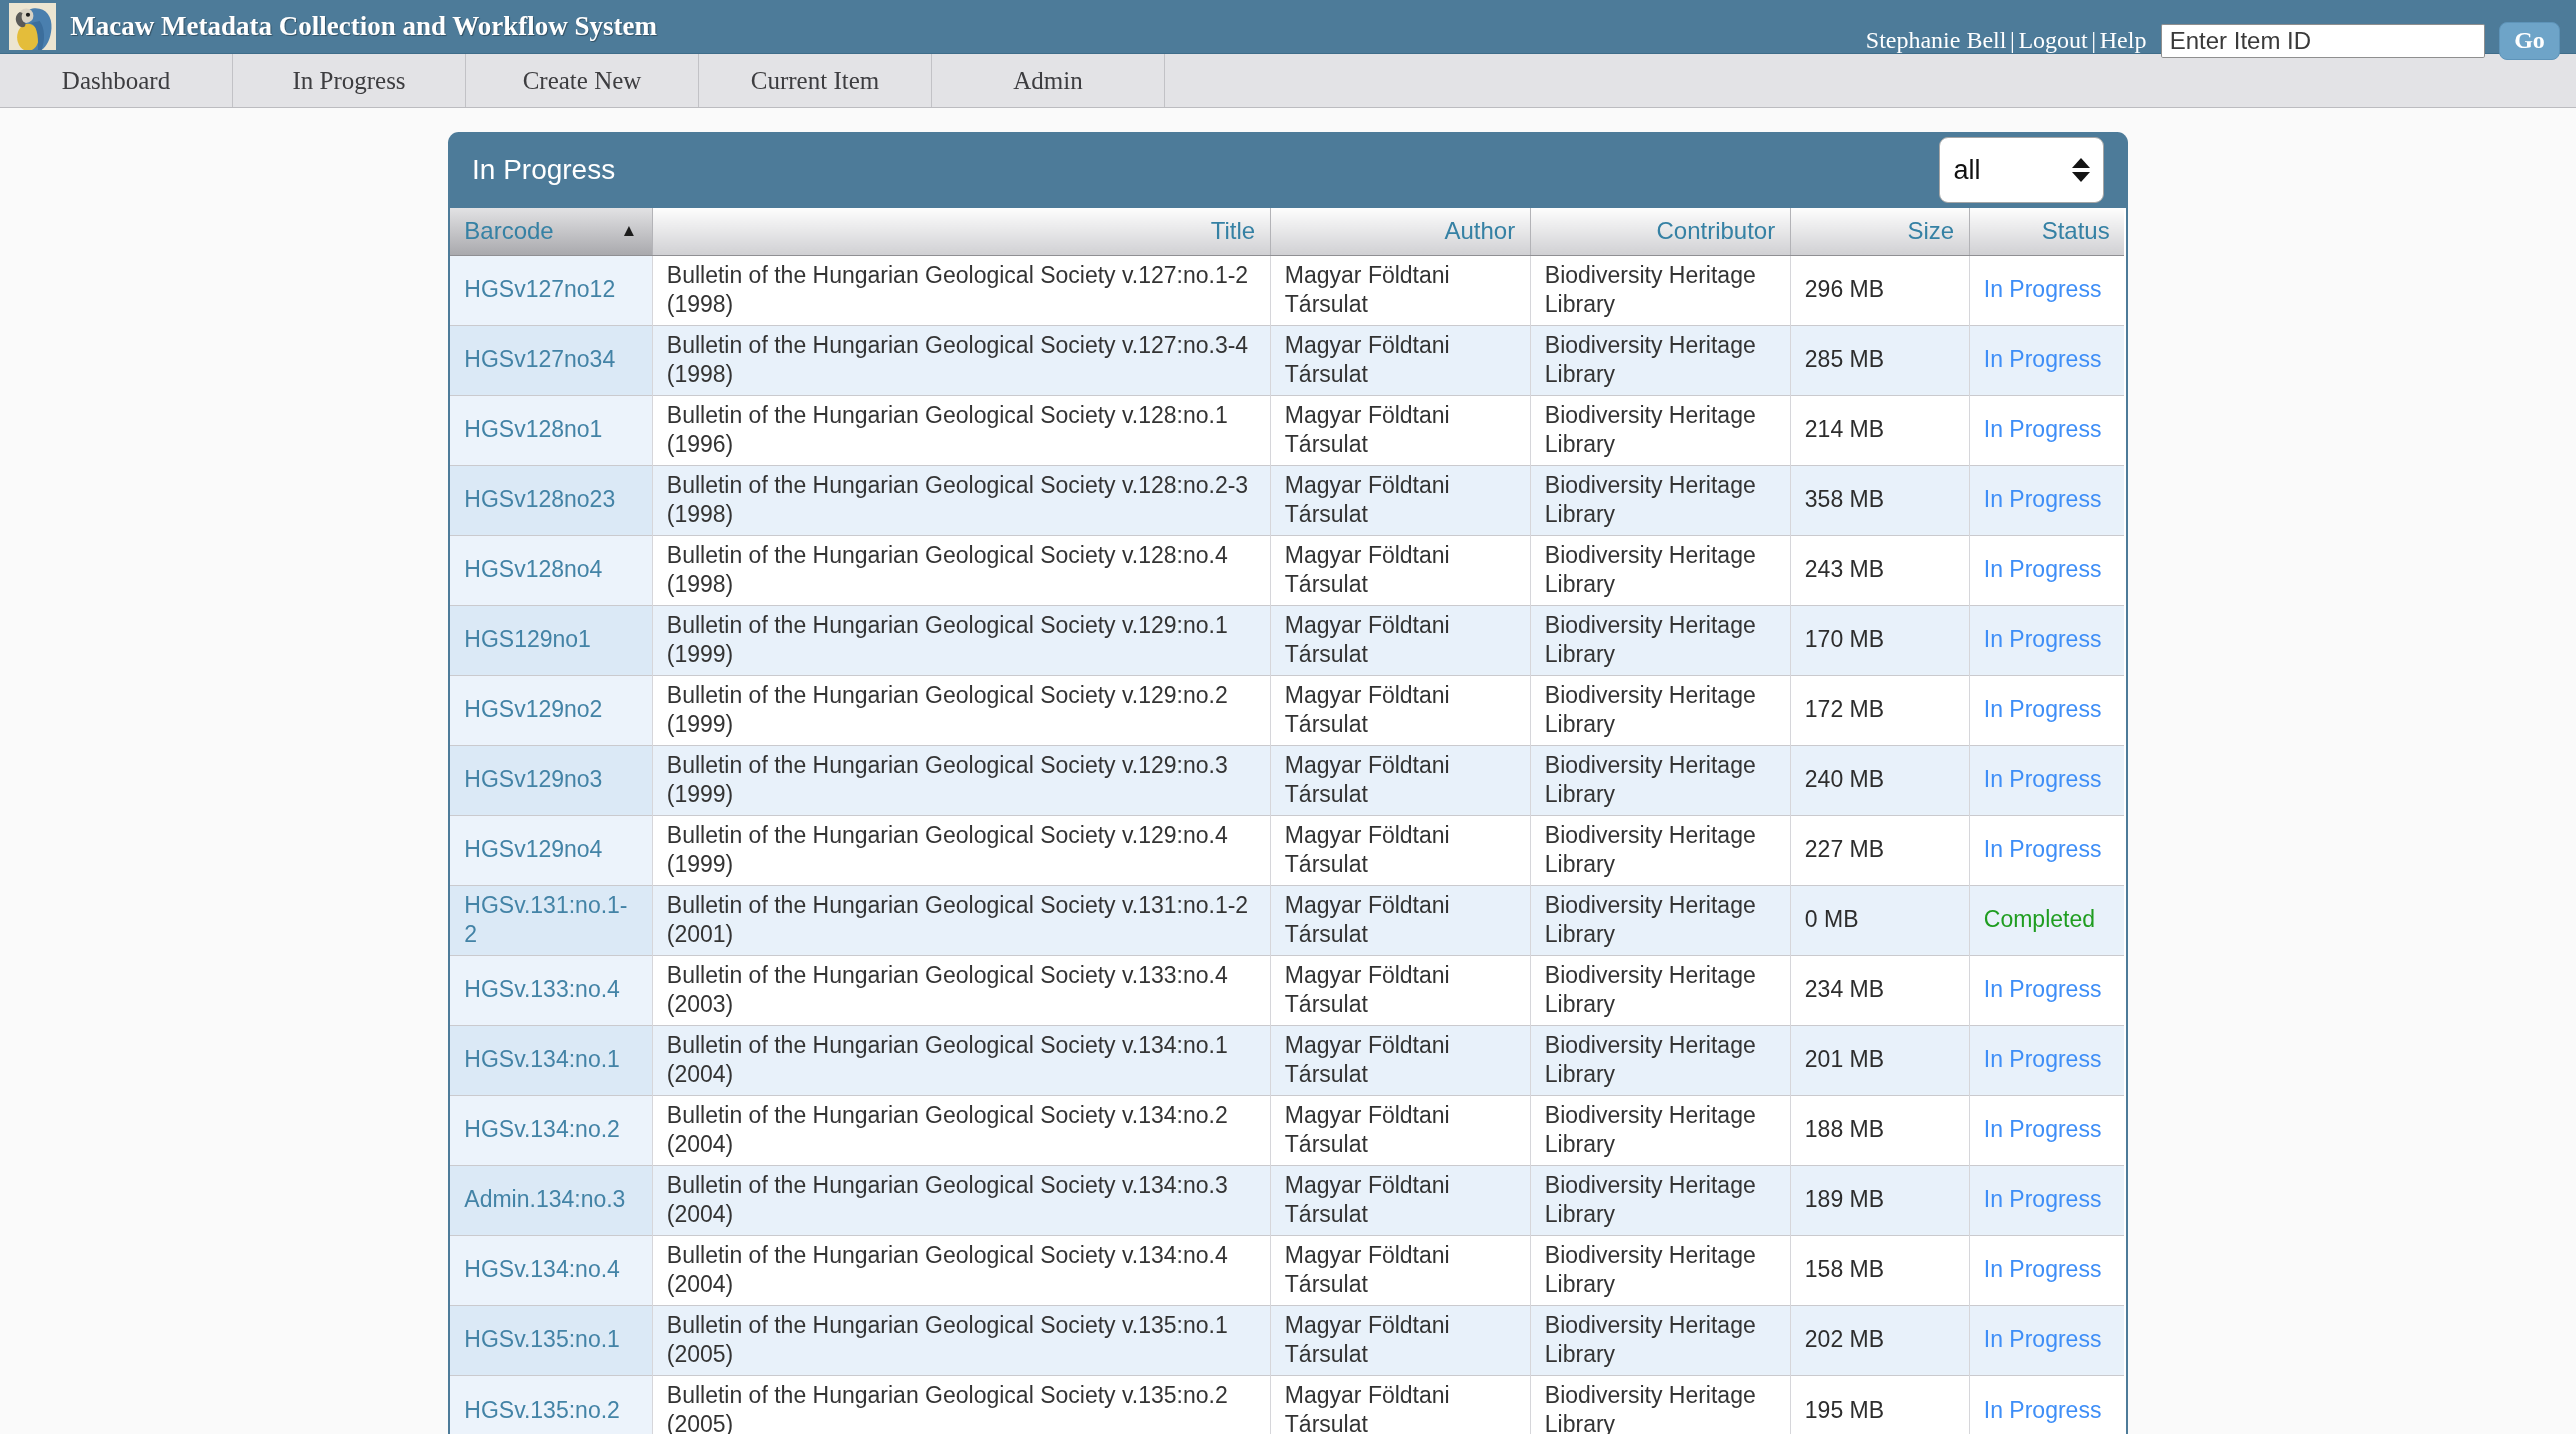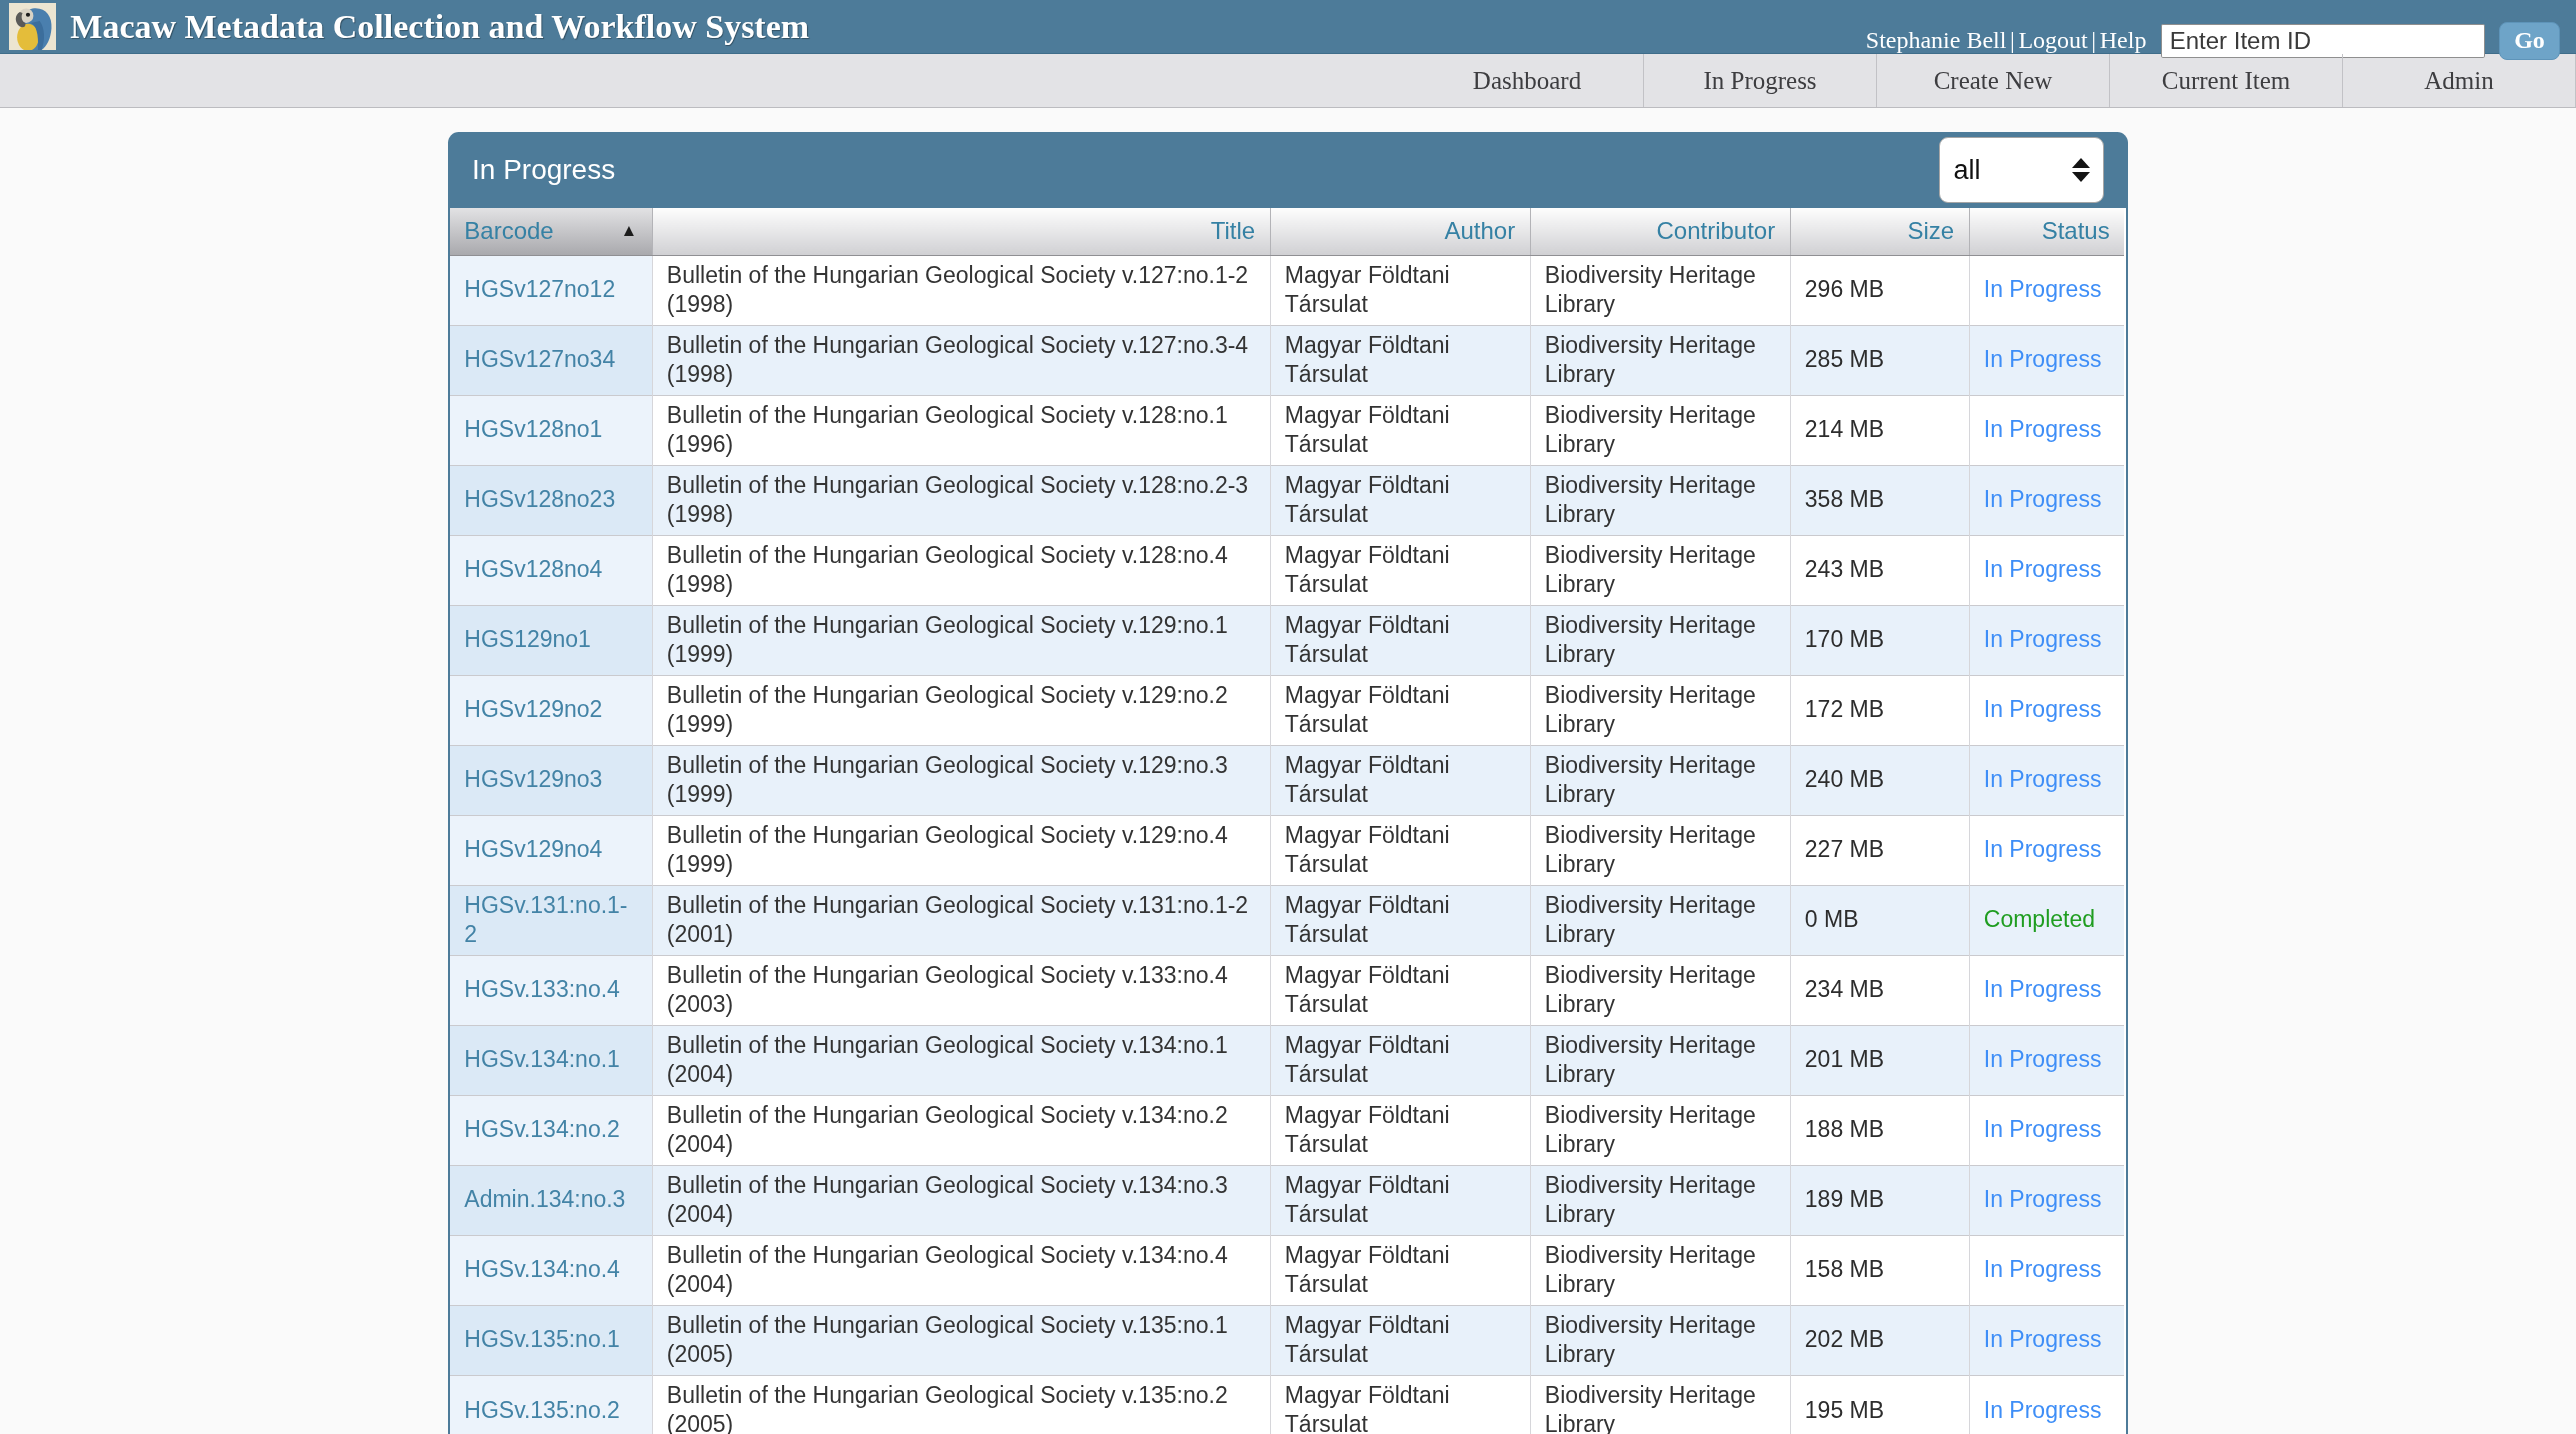--- a/index.html
+++ b/index.html
@@ -13,21 +13,21 @@
 
   
   .topbar {
     height:54px; background:#4d7b99;
     border-bottom:1.8px solid #3f6d8a;
     display:flex; align-items:center;
   }
   .logo { width:47px; height:47px; margin:1.8px 14.3px 1.8px 9px; display:block; }
   .app-title {
     font-family:"Liberation Serif", serif; font-weight:bold;
-    font-size:34px; color:#ffffff; text-shadow:0.9px 0.9px 0.9px rgba(0,0,0,.35);
+    font-size:27px; color:#ffffff; text-shadow:0.9px 0.9px 0.9px rgba(0,0,0,.35);
     white-space:nowrap;
   }
   .top-right { margin-left:auto; display:flex; align-items:center; gap:14.3px; padding-right:16px;margin-top:28px; }
   .user-links {
     font-family:"Liberation Serif", serif; font-size:24px; color:#ffffff; white-space:nowrap;
   }
   .user-links a { color:#ffffff; text-decoration:none; cursor:pointer; }
   .sep { padding:0 3.6px; }
   .item-input {
     width:324px; height:34px; background:#ffffff;
@@ -40,21 +40,20 @@
     background:#6ea4c8; border:0.9px solid #5e94b9; border-radius:8px;
     font-family:"Liberation Serif", serif; font-weight:bold; font-size:24px; color:#ffffff;
     cursor:pointer; line-height:34px; text-align:center;
   }
 
   
   .navbar {
     height:54px; background:#e3e3e6;
     border-bottom:1.8px solid #bcbcc0;
     display:flex;
-    justify-content:flex-end;
   }
   .nav-tab {
     width:233px; border-right:0.9px solid #c2c2c6;
     display:flex; align-items:center; justify-content:center;
     font-family:"Liberation Serif", serif; font-size:25px; color:#3d3d40;
     cursor:pointer; white-space:nowrap;
   }
 
   
   .panel { margin:24px 0 0 448px; width:1680px; }

